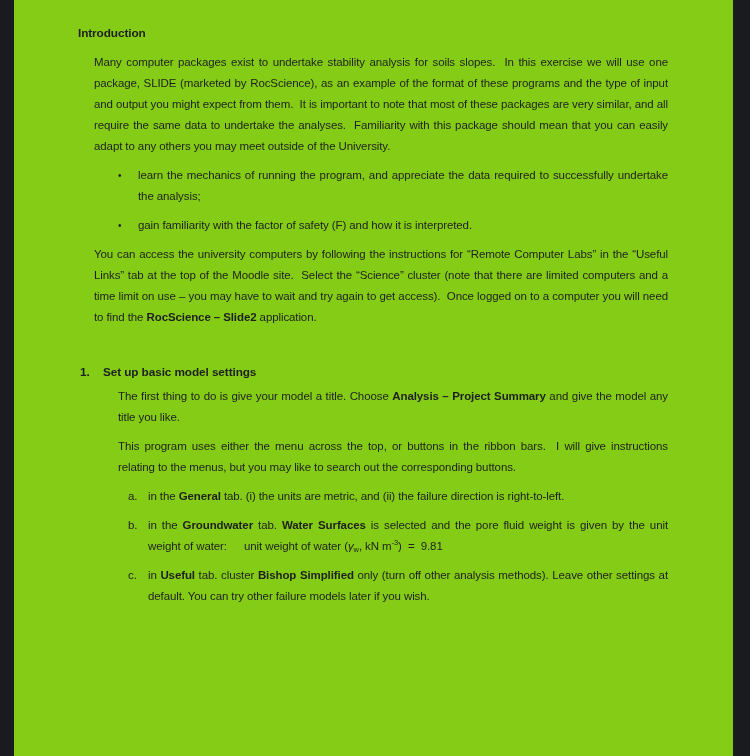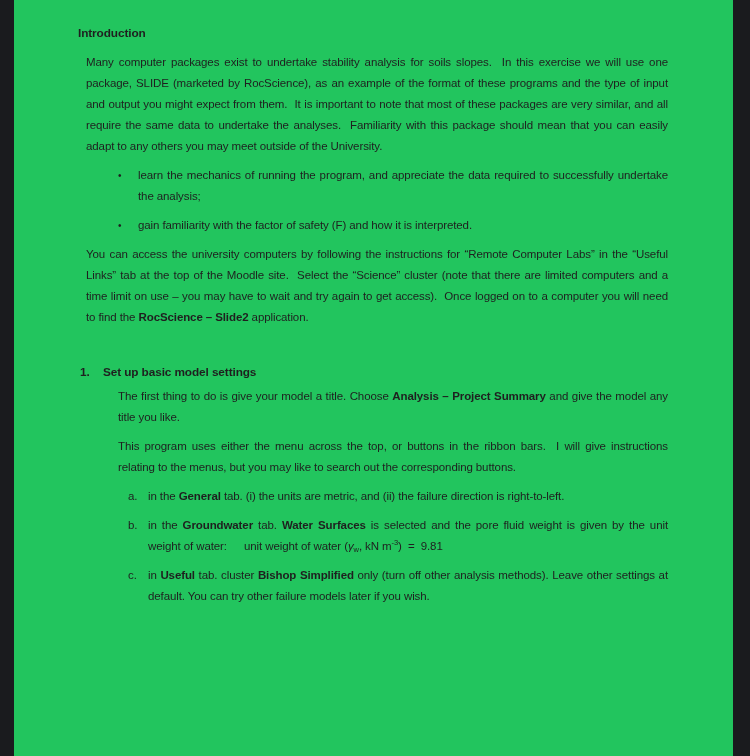--- a/index.html
+++ b/index.html
@@ -4,21 +4,21 @@
 <style>
   html, body { margin: 0; padding: 0; }
   body {
     width: 750px; height: 756px;
     background: #ffffff;
     font-family: "Liberation Sans", "DejaVu Sans", sans-serif;
     color: #1f1f1f;
     position: relative;
     overflow: hidden;
   }
-  .page { position: absolute; inset: 0; background: #22c55e; }
+  .page { position: absolute; inset: 0; background: #84cc16; }
   .bar {
     position: absolute; top: 0; bottom: 0;
     background: #1a1b1e;
   }
   .bar.left  { left: 0;  width: 14px; }
   .bar.right { right: 0; width: 17px; }
 
   .content {
     position: absolute;
     left: 78px; top: 23px; width: 590px;
@@ -27,21 +27,21 @@
     line-height: 21px;
   }
 
   .intro-heading {
     font-size: 11.8px;
     font-weight: 700;
     margin: 0 0 8px 0;
   }
 
   .para {
-    margin: 0 0 8px 8px;
+    margin: 0 0 8px 16px;
     text-align: justify;
   }
 
   .bullet-list { margin: 0 0 0 40px; }
   .bullet-item {
     display: flex;
     margin: 0 0 8px 0;
   }
   .bullet-marker {
     flex: 0 0 20px;

